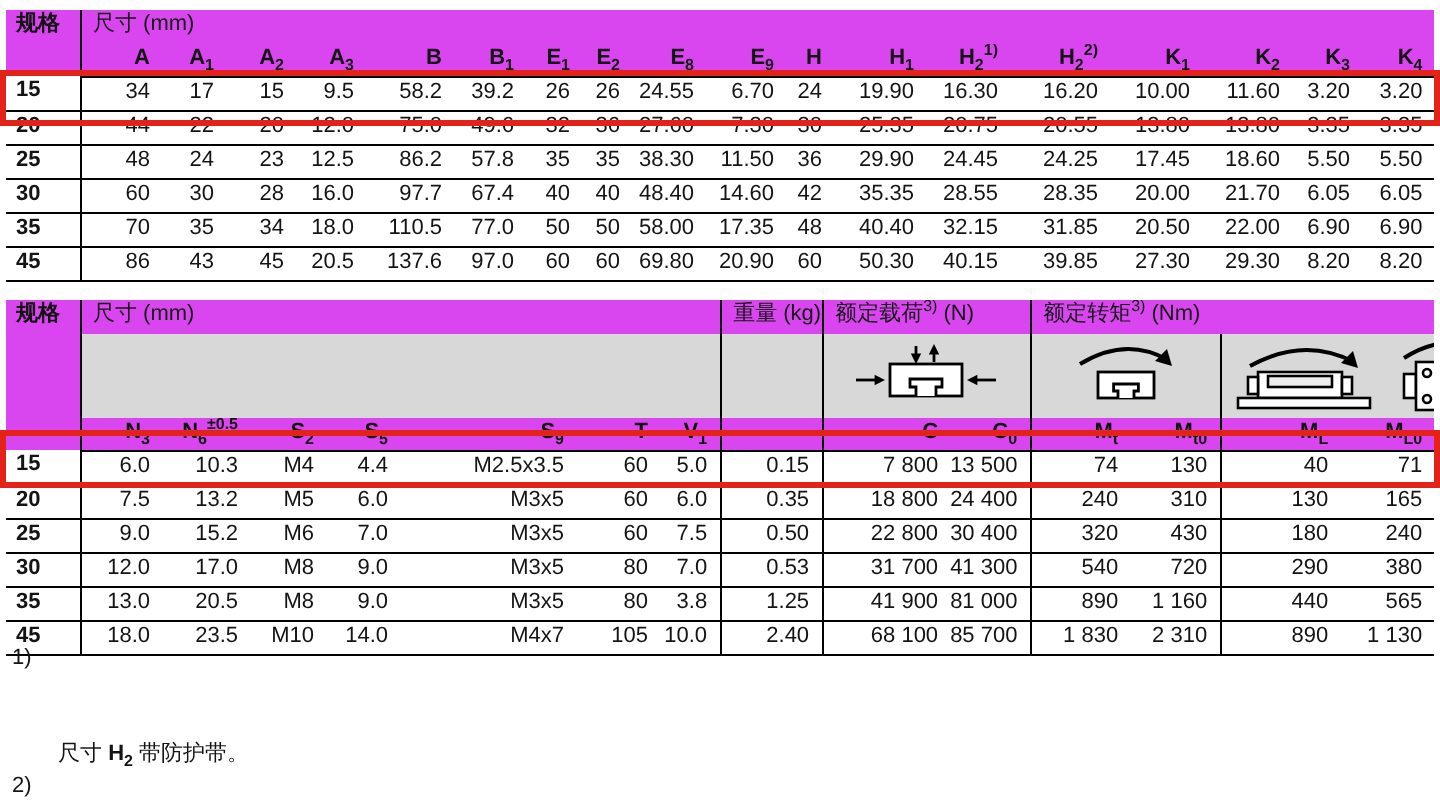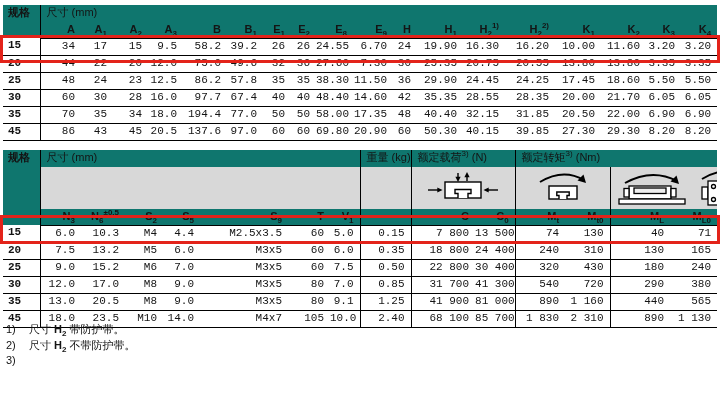--- a/index.html
+++ b/index.html
@@ -4,42 +4,42 @@
 <style>
   html,body{margin:0;padding:0;}
   body{width:720px;height:406px;background:#ffffff;position:relative;
        font-family:"Liberation Sans","DejaVu Sans",sans-serif;font-size:11px;color:#141414;}
   .tw{position:absolute;left:3px;width:714px;}
   #tw1{top:5px;}
   #tw2{top:150px;}
   table{border-collapse:collapse;table-layout:fixed;width:714px;}
   th,td{padding:0 6px 0 0;font-weight:normal;white-space:nowrap;text-align:right;
         font-size:11px;line-height:15px;overflow:hidden;}
-  thead th{background:#0f766e;}
+  thead th{background:#d946ef;}
   thead tr:last-child th{border-bottom:1px solid #000;}
   tbody td{border-bottom:1px solid #000;background:#fff;height:16px;}
-  tbody tr{height:17px;font-family:Liberation Mono, monospace;}
+  tbody tr{height:17px;}
   .hrow1{height:17px;}
   .hrow2{height:16px;}
   .iconrow td, .iconrow th{height:34px;background:#d8d8d8;border-bottom:none;text-align:center;padding:0;vertical-align:middle;}
   .spec{font-weight:bold;text-align:left;padding-left:5px;border-right:1px solid #000;vertical-align:top;}
   .tl{text-align:left;padding-left:6px;vertical-align:top;margin-left:19px;}
   .colh{font-weight:bold;}
   .br{border-right:1px solid #000;}
   sub{font-size:8px;line-height:0;}
   sup{font-size:8px;line-height:0;}
   .b{font-weight:bold;}
   .hl{position:absolute;left:-3px;right:-3px;border:3px solid #e3231a;pointer-events:none;z-index:5;}
   #hl1{top:30px;height:22px;}
   #hl2{top:65px;height:23px;}
   .icn{display:inline-block;vertical-align:middle;}
   .fns{position:absolute;top:322px;left:6px;right:2px;}
   .fn{display:flex;line-height:14.5px;margin-bottom:1px;}
   .fnum{width:23px;flex:none;}
-  .fbody{flex:1;}
+  .fbody{flex:1;margin-top:48px;}
   .handg{font-size:13px;line-height:10px;}
   svg{display:inline-block;}
 </style>
 </head>
 <body>
 
 <div class="tw" id="tw1">
   <table>
     <colgroup id="t1cg">
         <col style="width: 37px;">
@@ -172,21 +172,21 @@
           <td>21.70</td>
           <td>6.05</td>
           <td>6.05</td>
         </tr>
         <tr>
           <td class="spec">35</td>
           <td>70</td>
           <td>35</td>
           <td>34</td>
           <td>18.0</td>
-          <td>194.4</td>
+          <td>110.5</td>
           <td>77.0</td>
           <td>50</td>
           <td>50</td>
           <td>58.00</td>
           <td>17.35</td>
           <td>48</td>
           <td>40.40</td>
           <td>32.15</td>
           <td>31.85</td>
           <td>20.50</td>
@@ -369,37 +369,37 @@
         </tr>
         <tr>
           <td class="spec">30</td>
           <td>12.0</td>
           <td>17.0</td>
           <td>M8</td>
           <td>9.0</td>
           <td>M3x5</td>
           <td>80</td>
           <td class="br">7.0</td>
-          <td class="br">0.85</td>
+          <td class="br">0.53</td>
           <td>31 700</td>
           <td class="br">41 300</td>
           <td>540</td>
           <td class="br">720</td>
           <td>290</td>
           <td>380</td>
         </tr>
         <tr>
           <td class="spec">35</td>
           <td>13.0</td>
           <td>20.5</td>
           <td>M8</td>
           <td>9.0</td>
           <td>M3x5</td>
           <td>80</td>
-          <td class="br">9.1</td>
+          <td class="br">3.8</td>
           <td class="br">1.25</td>
           <td>41 900</td>
           <td class="br">81 000</td>
           <td>890</td>
           <td class="br">1 160</td>
           <td>440</td>
           <td>565</td>
         </tr>
         <tr>
           <td class="spec">45</td>

